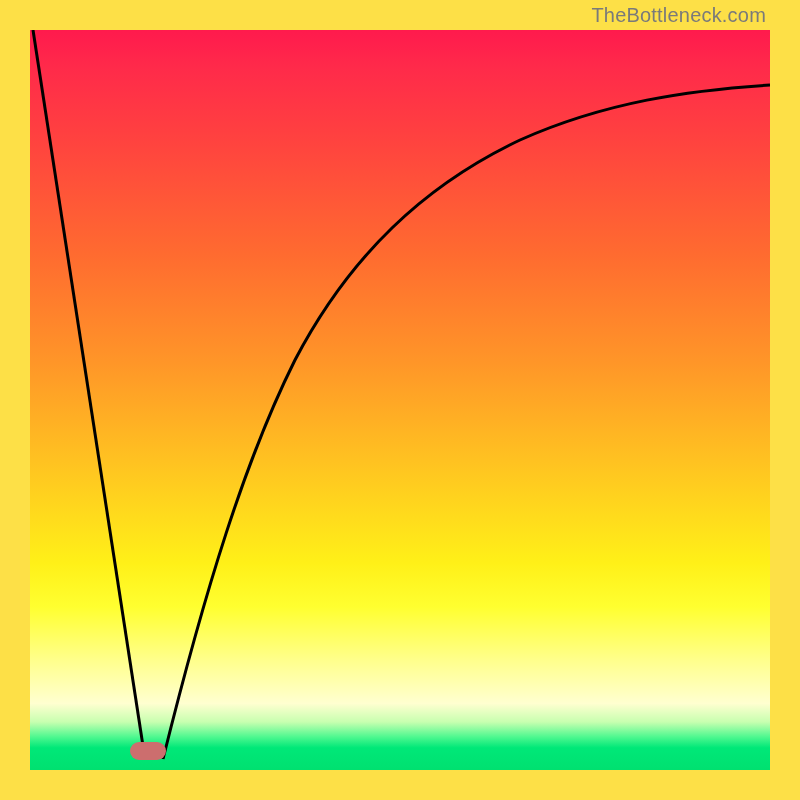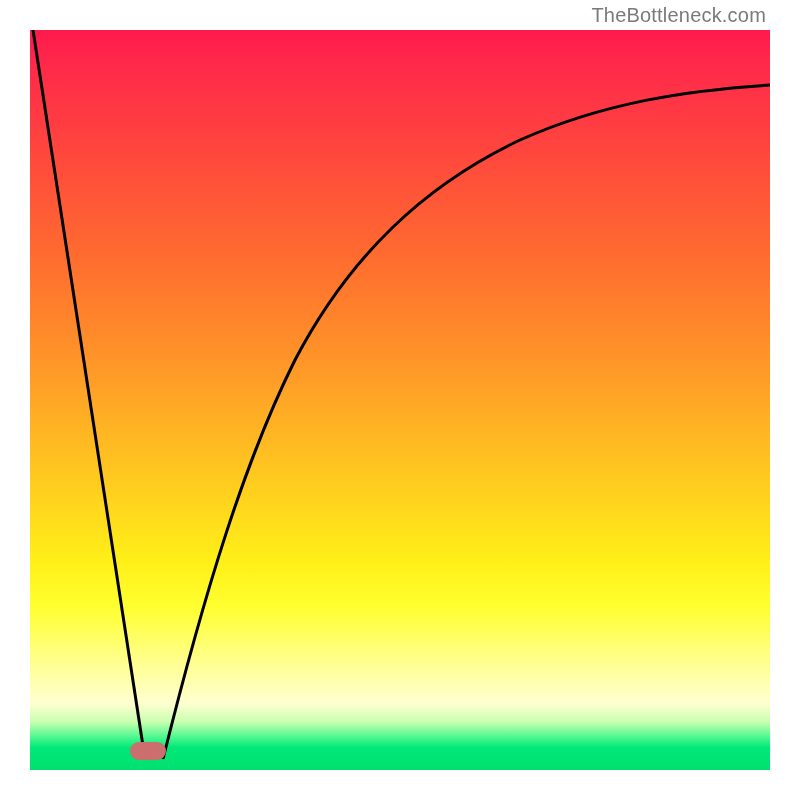--- a/index.html
+++ b/index.html
@@ -8,21 +8,21 @@
     width: 800px;
     height: 800px;
     overflow: hidden;
     background: #000;
     font-family: Arial, Helvetica, sans-serif;
   }
   .frame {
     position: relative;
     width: 800px;
     height: 800px;
-    background: #ffffff;
+    background: #fde047;
   }
   .plot {
     position: absolute;
     left: 30px;
     top: 30px;
     width: 740px;
     height: 740px;
     background: linear-gradient(
       to bottom,
       #ff1a4d 0%,

